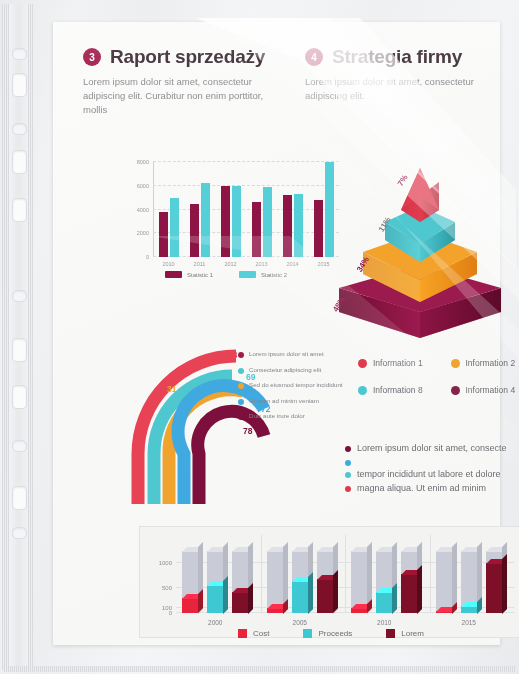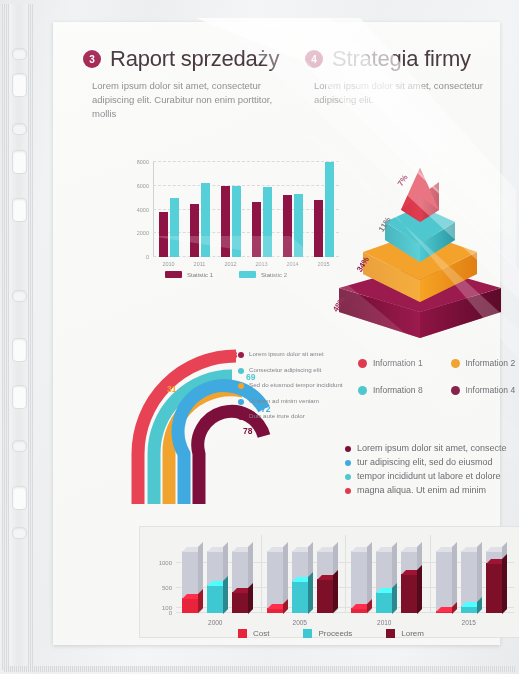--- a/index.html
+++ b/index.html
@@ -24,22 +24,22 @@
   #paper{position:absolute;left:53px;top:22px;width:447px;height:623px;
     background:linear-gradient(160deg,#fbfbfa 0%,#f8f8f7 45%,#f7f7f6 100%);
     box-shadow:0 1px 4px rgba(0,0,0,.14);}
 
   
   .col-l{position:absolute;left:30px;top:24px;width:190px;}
   .col-r{position:absolute;left:252px;top:24px;width:180px;}
   .head{display:flex;align-items:center;gap:9px;}
   .badge{width:18px;height:18px;border-radius:50%;background:#a01a4a;color:#fff;
     font-size:10px;font-weight:bold;display:flex;align-items:center;justify-content:center;flex:0 0 auto;}
-  .htitle{font-size:22px;color:#3b2a33;letter-spacing:-.2px;white-space:nowrap;}
-  .hpara{margin-top:7px;font-size:9.5px;line-height:1.45;color:#8f8f93;margin-left:9px;}
+  .htitle{font-size:19px;color:#3b2a33;letter-spacing:-.2px;white-space:nowrap;font-weight:bold;}
+  .hpara{margin-top:7px;font-size:9.5px;line-height:1.45;color:#8f8f93;}
 
   
   #barchart{position:absolute;left:72px;top:137px;width:222px;height:130px;}
   #bc-plot{position:absolute;left:28px;top:3px;width:186px;height:95px;}
   .bc-grid{position:absolute;left:0;right:0;height:0;border-top:1px dashed #d9dadd;}
   .bc-ylab{position:absolute;right:100%;margin-right:4px;transform:translateY(-50%);
     font-size:5.5px;color:#9a9a9e;white-space:nowrap;}
   .bc-axis{position:absolute;left:0;top:0;bottom:0;width:1px;background:#cfd0d3;}
   .bc-group{position:absolute;bottom:0;display:flex;align-items:flex-end;gap:2px;}
   .bc-bar{width:9px;}
@@ -330,21 +330,20 @@
       </div>
     </div>
 
   <div id="rpara">
       <div class="rp">
         <span class="rp-dot" style="background:#7d0f3c"></span>
         <span class="rp-tx">Lorem ipsum dolor sit amet, consecte</span>
       </div>
       <div class="rp">
         <span class="rp-dot" style="background:#3fa9e0"></span>
-        <span class="rp-tx">tur adipiscing elit, sed do eiusmod</span>
       </div>
       <div class="rp">
         <span class="rp-dot" style="background:#4fc7cf"></span>
         <span class="rp-tx">tempor incididunt ut labore et dolore</span>
       </div>
       <div class="rp">
         <span class="rp-dot" style="background:#e03a4e"></span>
         <span class="rp-tx">magna aliqua. Ut enim ad minim</span>
       </div>
     </div>

